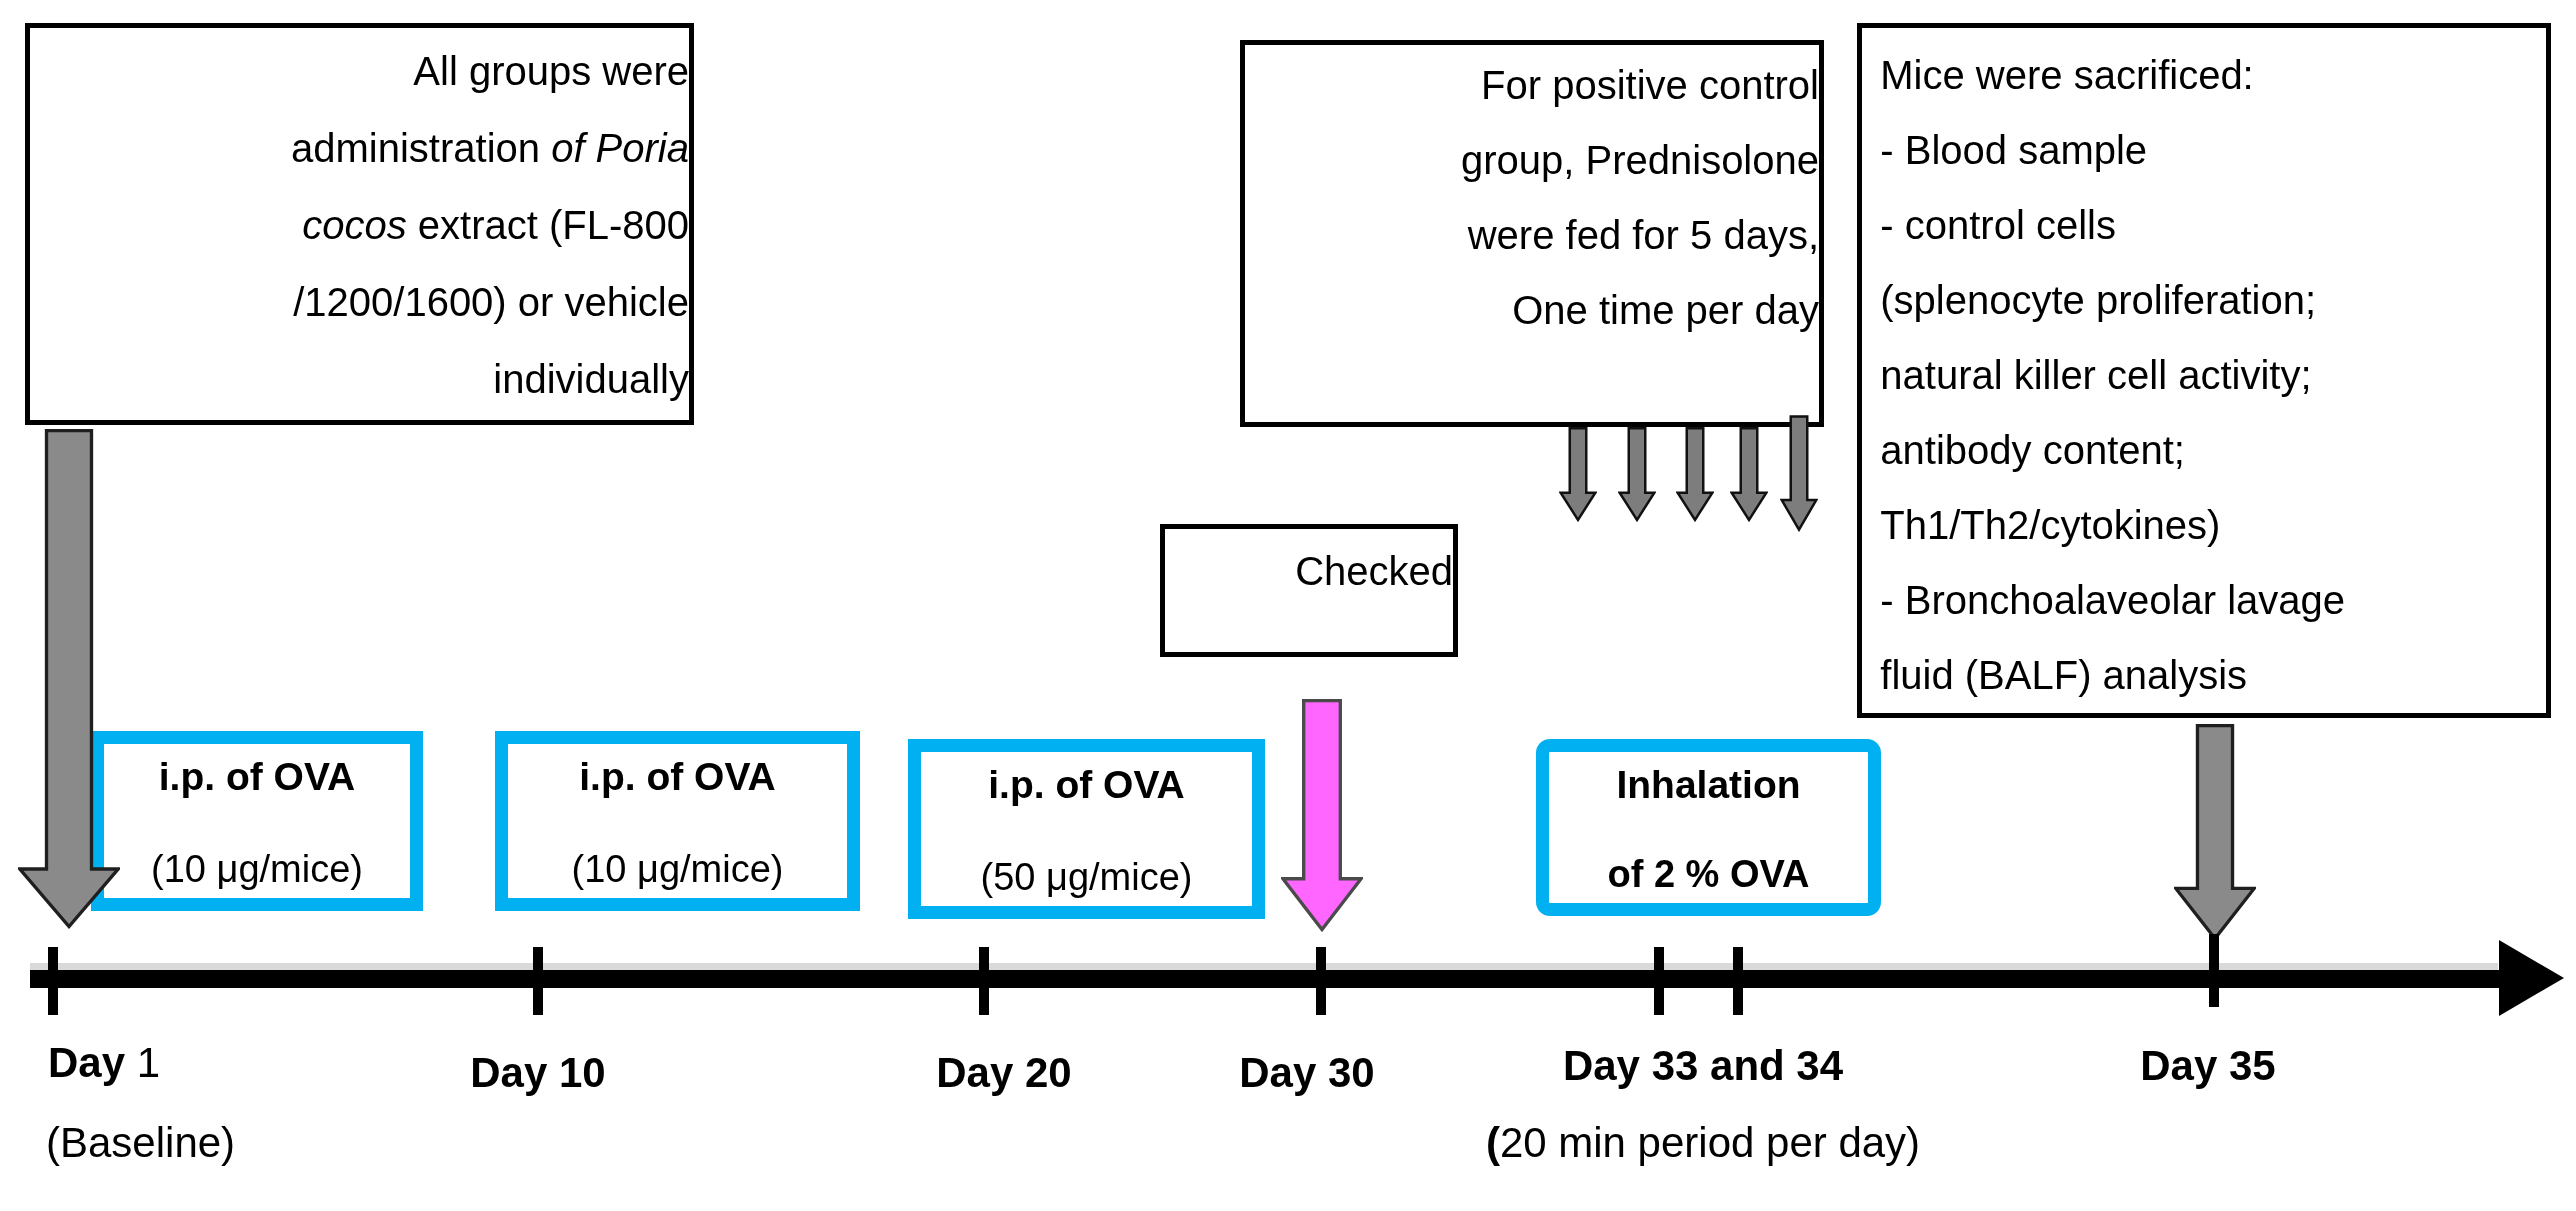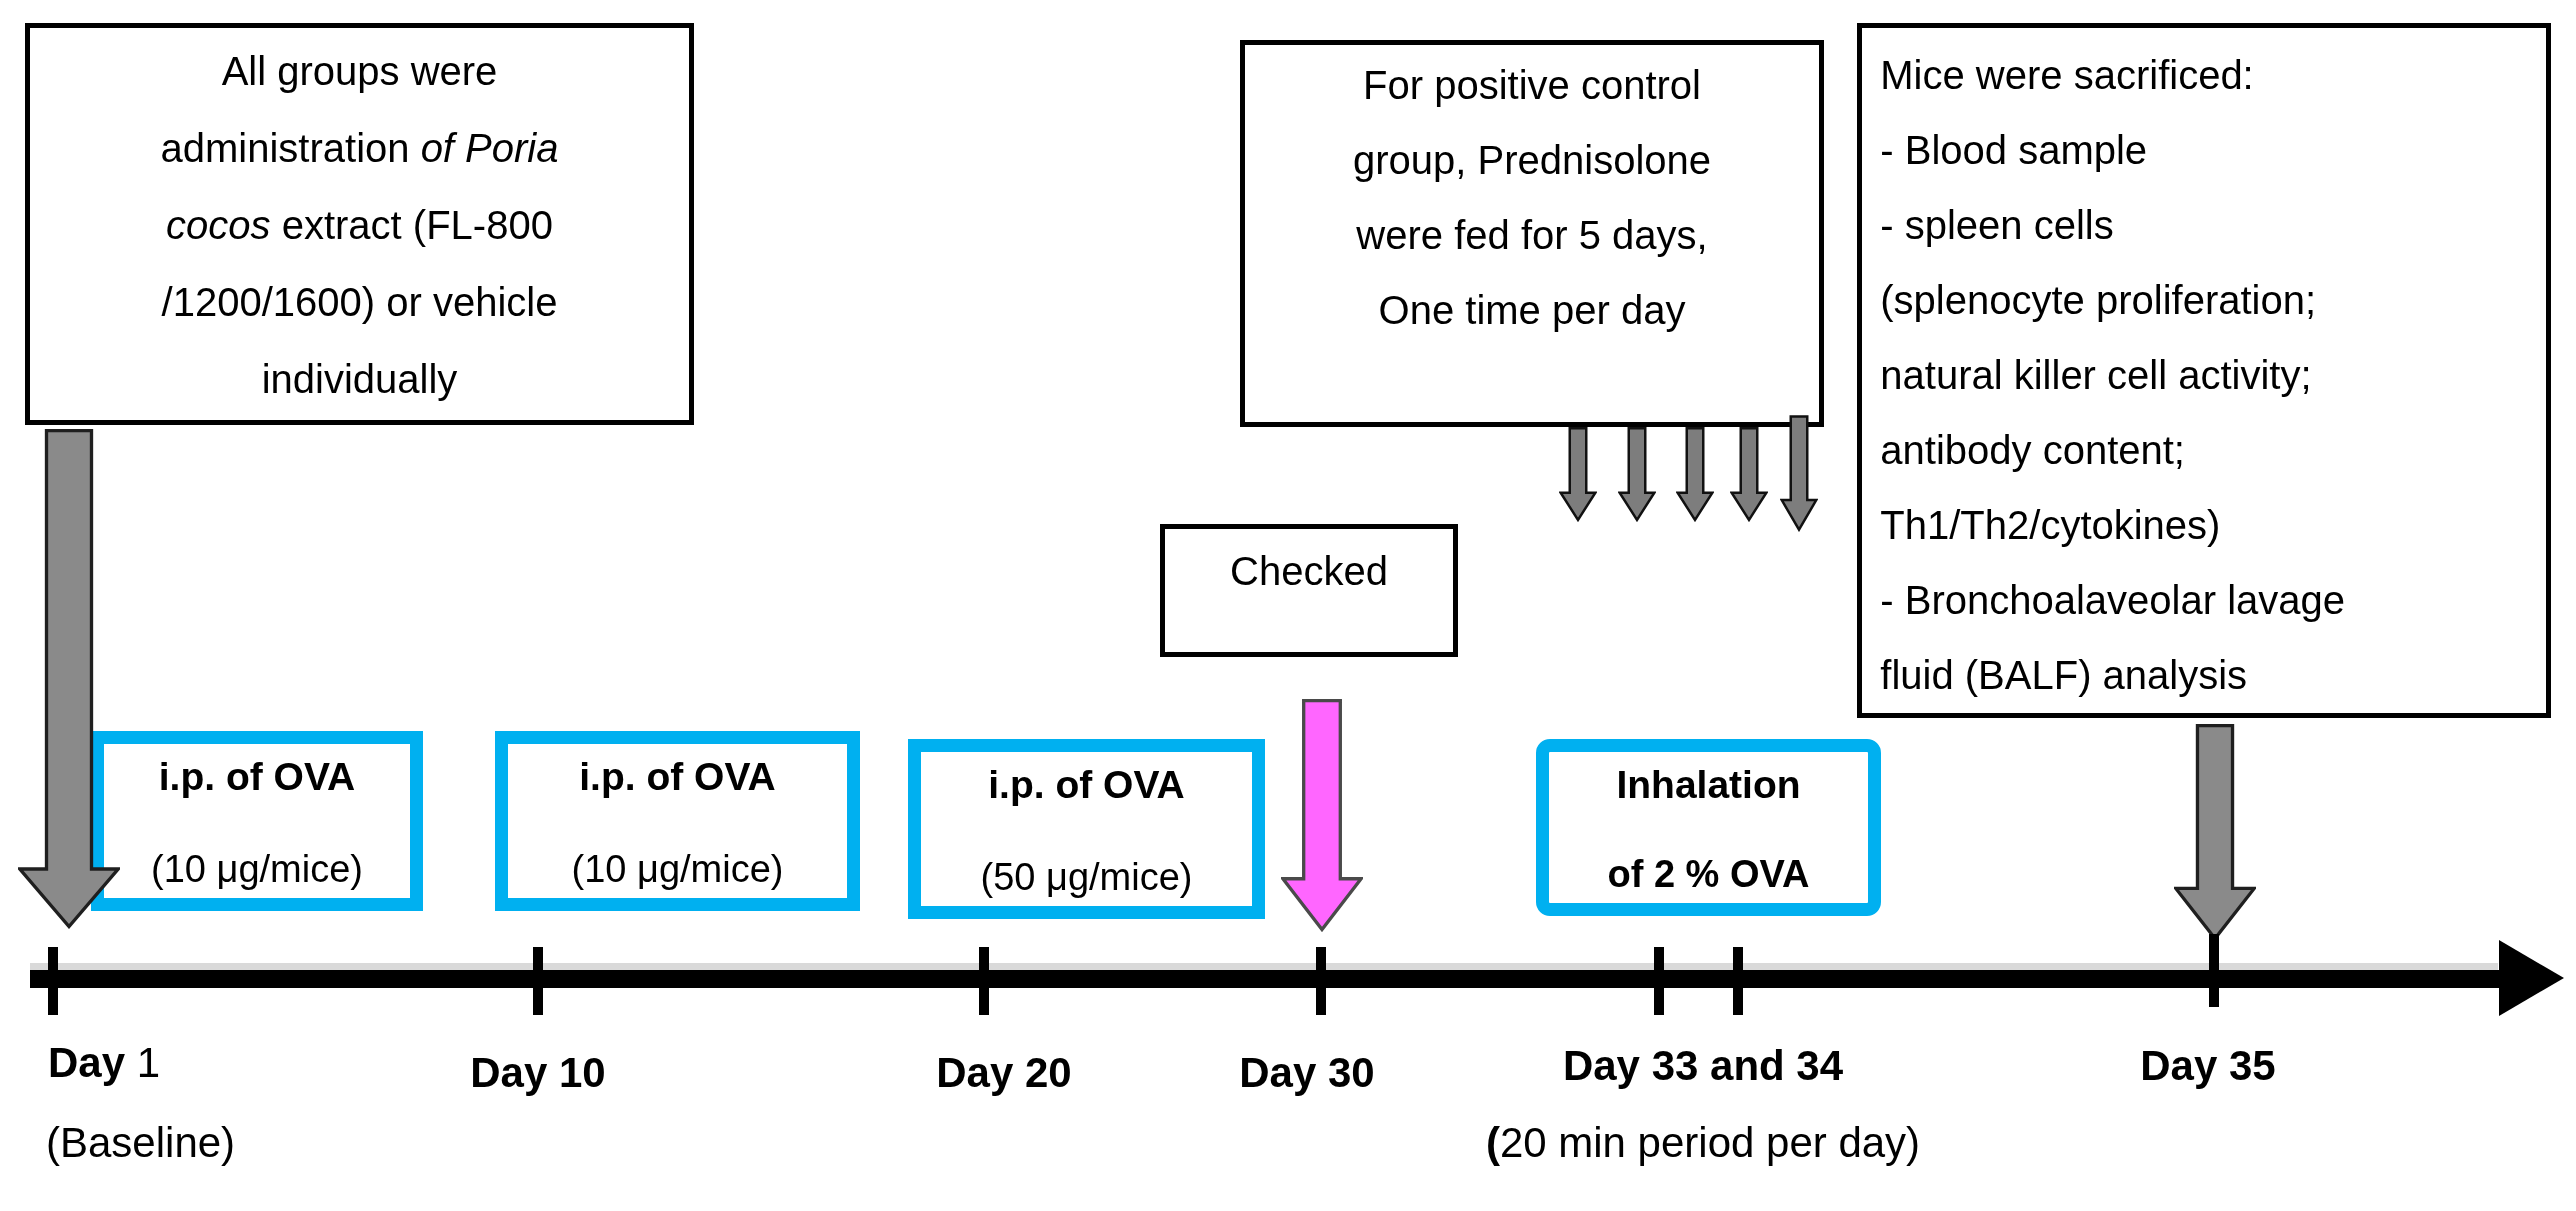--- a/index.html
+++ b/index.html
@@ -1,20 +1,20 @@
 <!DOCTYPE html>
 <html style="font-size:13.3px"><head>
 <meta charset="utf-8">
 <style>
   html,body{margin:0;padding:0;background:#fff;}
   #canvas{
     position:relative;width:2576px;height:1211px;background:#ffffff;overflow:hidden;
     font-family:"Liberation Sans","DejaVu Sans",sans-serif;color:#000;
   }
-  .wbox{position:absolute;background:#fff;border:5px solid #000;box-sizing:border-box;text-align:center;}
+  .wbox{position:absolute;background:#fff;border:5px solid #000;box-sizing:border-box;text-align:right;}
   .wbox .bl{font-size:40px;line-height:77px;white-space:nowrap;}
   .leftalign{text-align:left;}
   .bluebox{position:absolute;background:#fff;border:13.3px solid #00B0F0;box-sizing:border-box;
     display:flex;flex-direction:column;align-items:center;justify-content:space-between;}
   .bluebox .t1{font-size:39px;font-weight:700;line-height:65px;white-space:nowrap;}
   .bluebox .t2{font-size:38px;line-height:58px;white-space:nowrap;}
   .arrow{position:absolute;}
   .tick{position:absolute;width:10px;height:68px;background:#000;top:947px;}
   .tl-line{position:absolute;left:30px;top:970px;width:2476px;height:18.3px;background:#000;}
   .tl-hi{position:absolute;left:30px;top:963px;width:2468px;height:7.5px;background:#d9d9d9;}
@@ -43,21 +43,21 @@
   <div class="wbox" style="left:1240px;top:40px;width:584px;height:387px;padding-top:3.3px;">
     <div class="bl" style="line-height:75px">For positive control</div>
     <div class="bl" style="line-height:75px">group, Prednisolone</div>
     <div class="bl" style="line-height:75px">were fed for 5 days,</div>
     <div class="bl" style="line-height:75px">One time per day</div>
   </div>
 
   <div class="wbox leftalign" style="left:1857px;top:23px;width:694px;height:695px;padding:10px 0 0 18.3px;">
     <div class="bl" style="line-height:75px">Mice were sacrificed:</div>
     <div class="bl" style="line-height:75px">- Blood sample</div>
-    <div class="bl" style="line-height:75px">- spleen cells</div>
+    <div class="bl" style="line-height:75px">- control cells</div>
     <div class="bl" style="line-height:75px">(splenocyte proliferation;</div>
     <div class="bl" style="line-height:75px">natural killer cell activity;</div>
     <div class="bl" style="line-height:75px">antibody content;</div>
     <div class="bl" style="line-height:75px">Th1/Th2/cytokines)</div>
     <div class="bl" style="line-height:75px">- Bronchoalaveolar lavage</div>
     <div class="bl" style="line-height:75px">fluid (BALF) analysis</div>
   </div>
 
   <div class="wbox" style="left:1160px;top:524px;width:298px;height:133px;padding-top:3.3px;">
     <div class="bl" style="line-height:78px">Checked</div>

